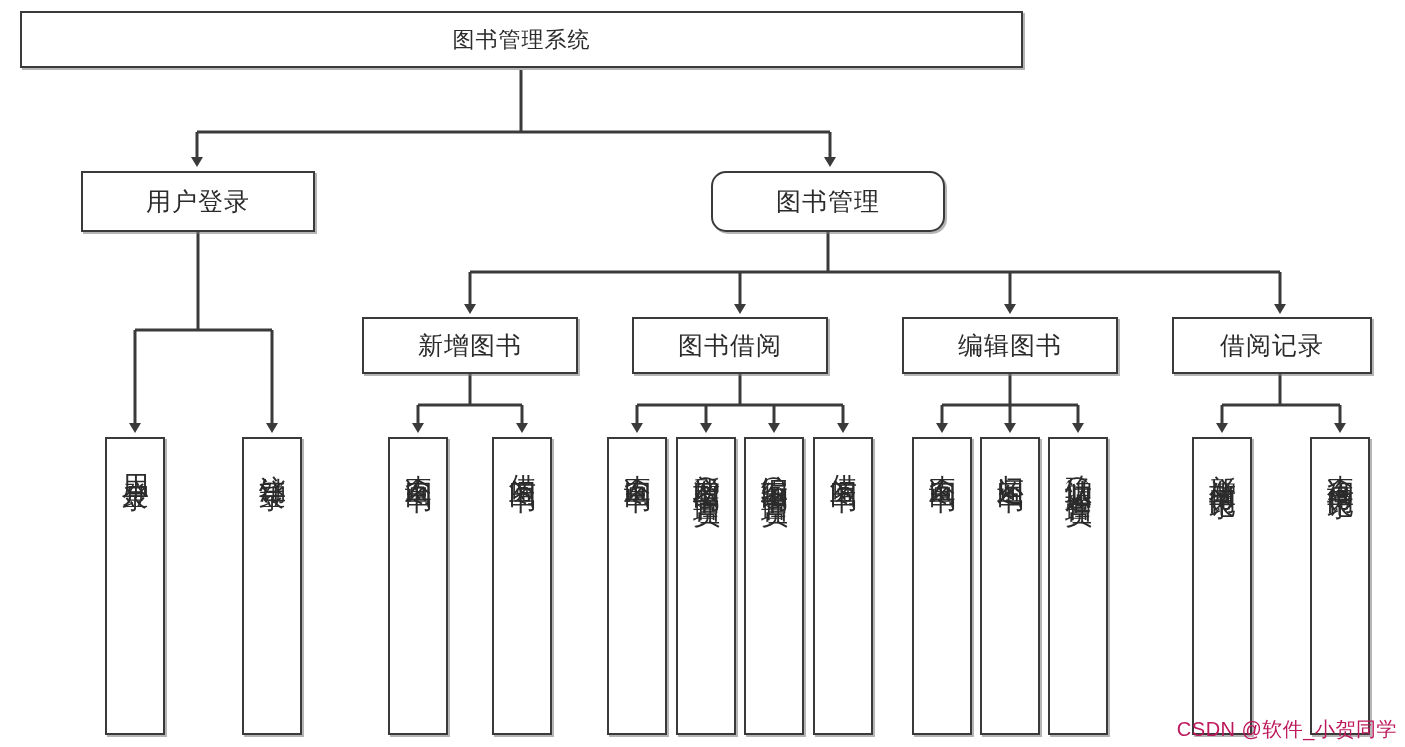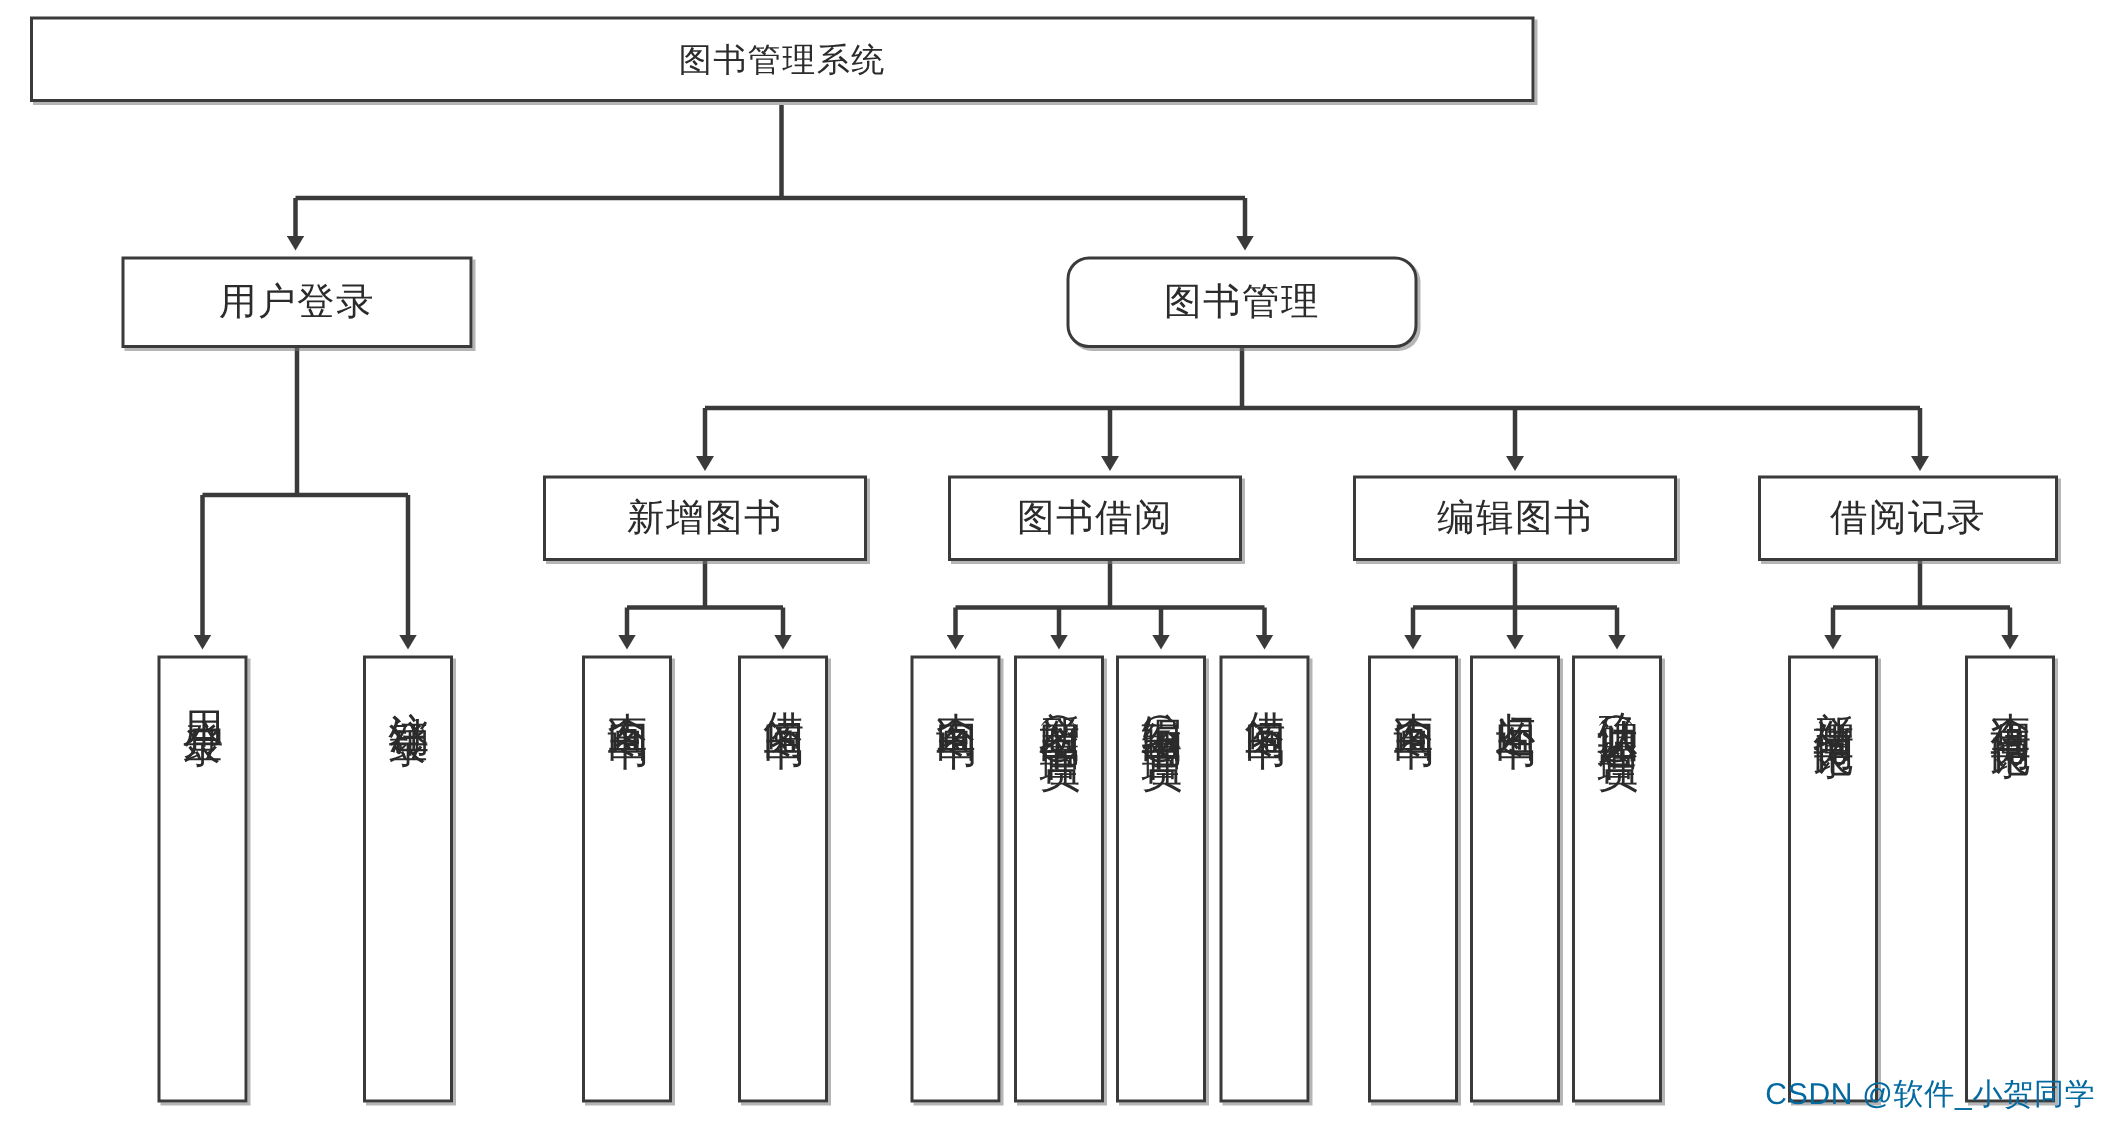--- a/index.html
+++ b/index.html
@@ -34,21 +34,21 @@
     text-orientation:upright;
     font-size:27px;
     letter-spacing:4px;
     white-space:normal;
   }
 
   .watermark{
     position:absolute;
     right:8px;bottom:4px;
     font-size:20px;
-    color:#0369a1;
+    color:#be185d;
     letter-spacing:.5px;
     white-space:nowrap;
   }
 </style>
 </head>
 <body>
 
 <div id="canvas">
 
   <svg class="lines" viewBox="0 0 1405 747">

